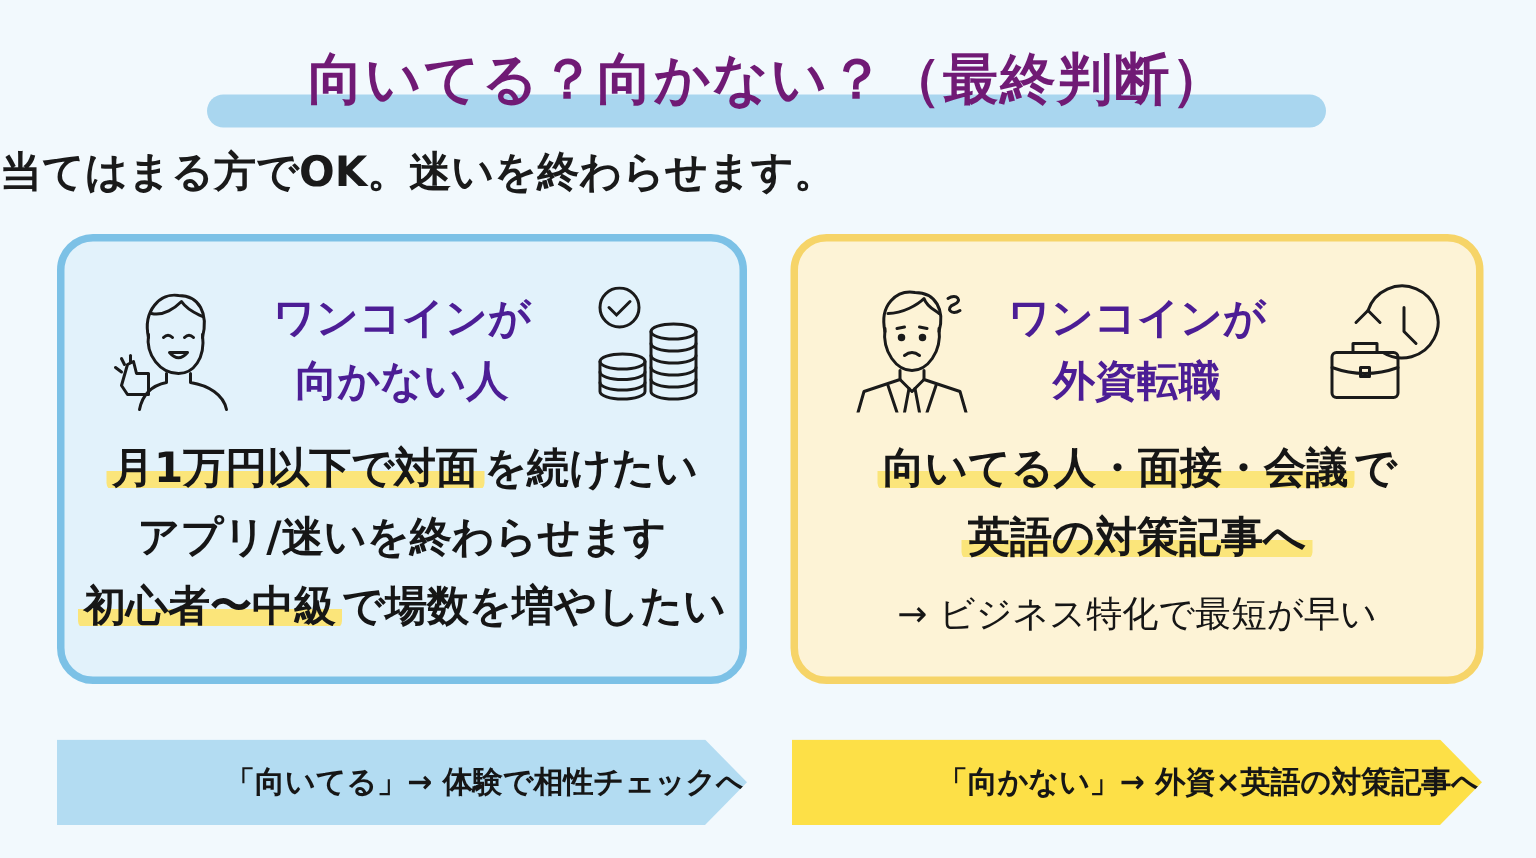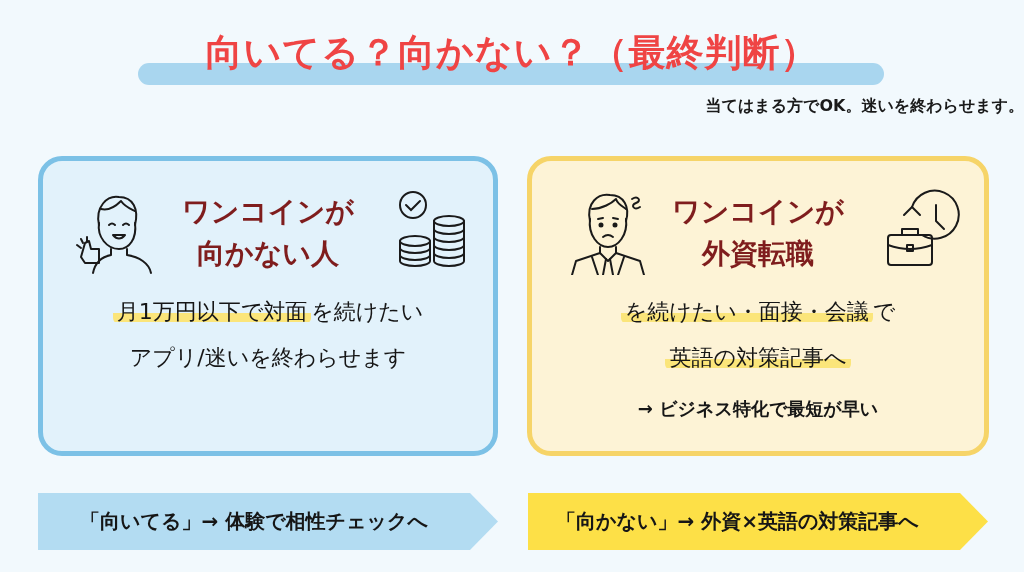--- a/index.html
+++ b/index.html
@@ -10,52 +10,53 @@
     color: #1a1a1a;
     position: relative;
   }
   .title-wrap { position: absolute; left: 0; top: 22px; width: 1024px; height: 70px; }
   .title-bar {
     position: absolute; left: 138px; top: 41px; width: 746px; height: 22px;
     background: #a9d6ef; border-radius: 11px;
   }
   .title {
     position: absolute; left: 0; top: 6px; width: 1024px; text-align: center;
-    font-size: 37px; font-weight: bold; letter-spacing: 1px; color: #ef4444;
+    font-size: 37px; font-weight: bold; letter-spacing: 1px; color: #701a75;
   }
   .subtitle {
-    position: absolute; left: 0; top: 96px; width: 1024px; text-align: right;
-    font-size: 16px; font-weight: bold; color: #1a1a1a;
+    position: absolute; left: 0; top: 96px; width: 1024px; text-align: left;
+    font-size: 28px; font-weight: bold; color: #1a1a1a;
   }
   .card {
     position: absolute; top: 156px; height: 300px; border-radius: 24px;
     border: 5px solid;
   }
   .card.good { left: 38px; width: 460px; background: #e2f2fb; border-color: #7cc1e6; }
   .card.bad  { left: 527px; width: 462px; background: #fdf3d6; border-color: #f6d468; }
   .card-head { position: absolute; left: 0; top: 18px; width: 100%; height: 100px; }
   .card-title {
     position: absolute; left: 0; top: 12px; width: 100%; text-align: center;
-    font-size: 28px; font-weight: bold; line-height: 42px; color: #7f1d1d;
+    font-size: 28px; font-weight: bold; line-height: 42px; color: #4c1d95;
   }
   .icon-box { position: absolute; }
   .card-lines { position: absolute; left: 0; top: 128px; width: 100%; text-align: center; }
   .line {
-    display: block; font-size: 22px; font-weight: normal; line-height: 46px; color: #161616;
+    display: block; font-size: 28px; font-weight: bold; line-height: 46px; color: #161616;
   }
   .hl {
     background: linear-gradient(transparent 58%, #fbe57a 58%, #fbe57a 92%, transparent 92%);
     border-radius: 6px; padding: 0 4px;
   }
-  .note { font-size: 18px; font-weight: bold; margin-top: 8px; line-height: 40px; }
+  .note { font-size: 24px; font-weight: normal; margin-top: 8px; line-height: 40px; }
   .arrow-banner {
     position: absolute; top: 493px; height: 57px;
     font-size: 20px; font-weight: bold; color: #161616;
     display: flex; align-items: center;
     clip-path: polygon(0 0, calc(100% - 28px) 0, 100% 50%, calc(100% - 28px) 100%, 0 100%);
+    justify-content: flex-end;
   }
   .arrow-banner.good { left: 38px; width: 460px; background: #b3dcf2; padding-left: 42px; }
   .arrow-banner.bad  { left: 528px; width: 460px; background: #fde047; padding-left: 28px; }
   svg { display: block; }
 </style>
 </head>
 <body>
 
 <div class="title-wrap">
   <div class="title-bar"></div>
@@ -98,20 +99,21 @@
         <ellipse cx="20" cy="50" rx="15" ry="5"></ellipse>
         <path d="M5 50 v20 a15 5 0 0 0 30 0 v-20"></path>
         <path d="M5 57 a15 5 0 0 0 30 0"></path>
           <path d="M5 64 a15 5 0 0 0 30 0"></path>
       </svg>
     </div>
   </div>
   <div class="card-lines">
     <span class="line"><span class="hl">月1万円以下で対面</span><span>を続けたい</span></span>
     <span class="line"><span>アプリ/迷いを終わらせます</span></span>
+    <span class="line"><span class="hl">初心者〜中級</span><span>で場数を増やしたい</span></span>
   </div>
 </div>
 
 <div class="card bad">
   <div class="card-head">
     <div class="icon-box" style="left:36px; top:8px;">
       <svg width="84" height="88" viewBox="0 0 84 88" fill="none" stroke="#1a1a1a" stroke-width="2" stroke-linecap="round" stroke-linejoin="round">
         <path d="M22 34 C18 16, 30 6, 42 8 C56 8, 62 20, 58 34"></path>
         <path d="M24 22 C34 22, 44 16, 48 12 C50 18, 56 20, 58 22"></path>
         <path d="M22 32 C20 48, 30 60, 40 60 C50 60, 60 48, 58 32"></path>
@@ -140,21 +142,21 @@
         <path d="M20 26 l8 -8 l8 8"></path>
         <path d="M52 16 v16 l8 8"></path>
         <rect x="4" y="46" width="44" height="30" rx="3"></rect>
         <path d="M18 46 v-6 h16 v6"></path>
         <path d="M4 56 q22 8 44 0"></path>
         <rect x="23" y="56" width="6" height="6"></rect>
       </svg>
     </div>
   </div>
   <div class="card-lines">
-    <span class="line"><span class="hl">を続けたい・面接・会議</span><span>で</span></span>
+    <span class="line"><span class="hl">向いてる人・面接・会議</span><span>で</span></span>
     <span class="line"><span class="hl">英語の対策記事へ</span></span>
     <span class="line note">→ ビジネス特化で最短が早い</span>
   </div>
 </div>
 
 <div class="arrow-banner good">
   <span>「向いてる」→ 体験で相性チェックへ</span>
 </div>
 <div class="arrow-banner bad">
   <span>「向かない」→ 外資×英語の対策記事へ</span>

